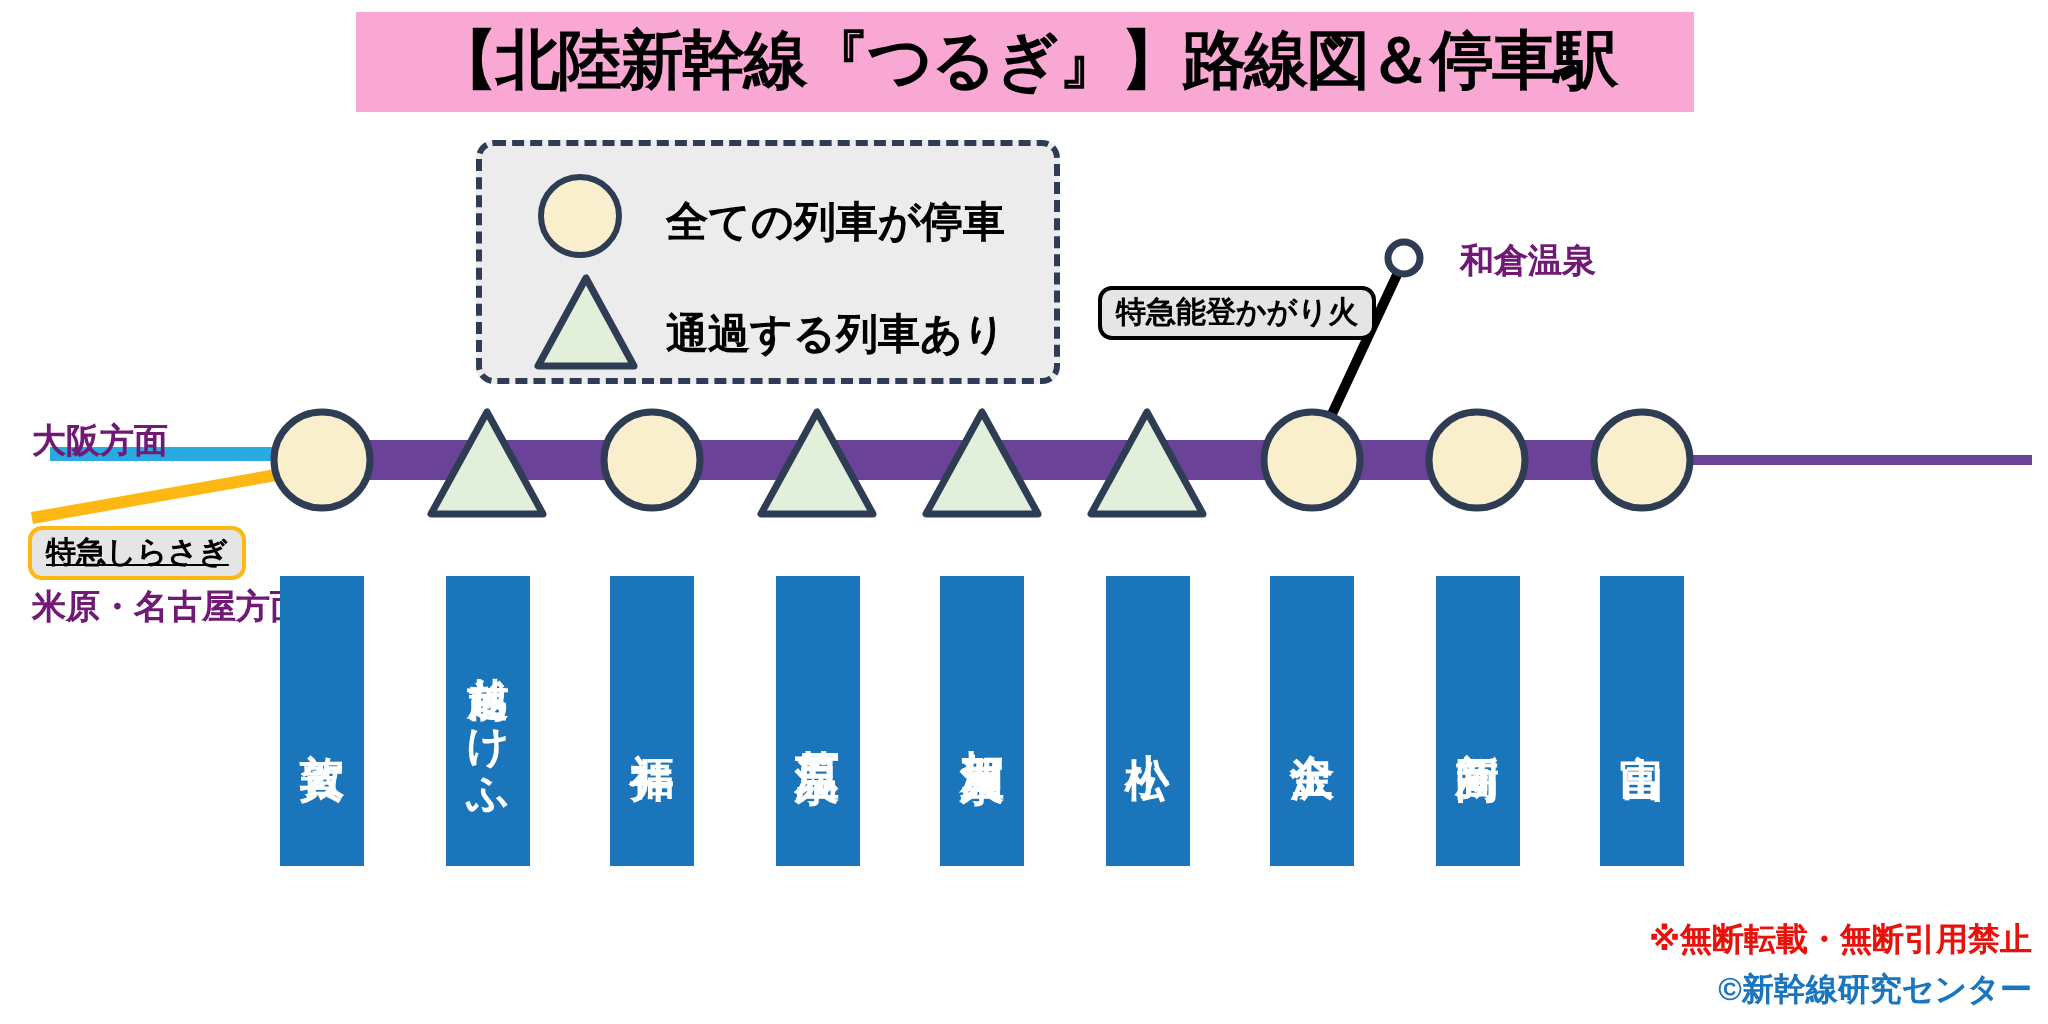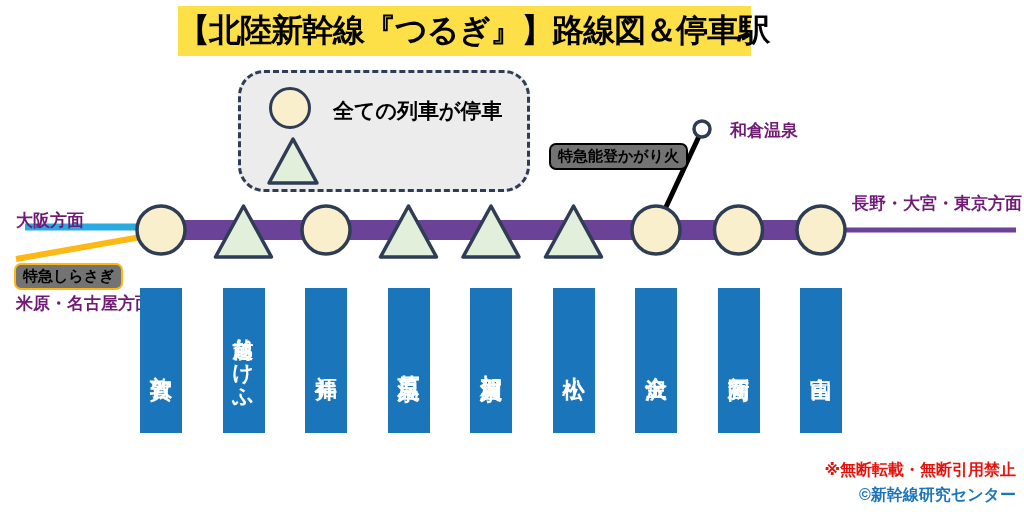--- a/index.html
+++ b/index.html
@@ -1,37 +1,37 @@
 <!DOCTYPE html>
 <html><head>
 <meta charset="utf-8">
 <style>
   html,body{margin:0;padding:0;background:#ffffff;}
   *{box-sizing:border-box;font-family:"Liberation Sans","DejaVu Sans",sans-serif;}
   #stage{position:relative;width:1024px;height:512px;background:#ffffff;overflow:hidden;}
 
   
-  .banner{position:absolute;left:178px;top:6px;width:573px;height:50px;
-          background:#fde047;display:flex;align-items:center;}
+  .banner{position:absolute;left:178px;top:6px;width:669px;height:50px;
+          background:#f9a8d4;display:flex;align-items:center;justify-content:center;}
   .banner .t{font-size:32px;font-weight:bold;color:#000;letter-spacing:-1px;white-space:nowrap;}
 
   
   .legend{position:absolute;left:238px;top:70px;width:292px;height:122px;
-          background:#ececec;border:3px dashed #2e3d54;border-radius:26px;}
+          background:#ececec;border:3px dashed #2e3d54;border-radius:9px;}
   .legend .lcircle{position:absolute;left:28px;top:14px;width:42px;height:42px;border-radius:50%;
           background:#f9efcc;border:3px solid #2e3d54;}
   .legend svg{position:absolute;left:24px;top:62px;}
   .legend .ltext1{position:absolute;left:92px;top:24px;font-size:21px;font-weight:bold;color:#000;}
   .legend .ltext2{position:absolute;left:92px;top:80px;font-size:21px;font-weight:bold;color:#000;}
 
   
-  .tag{position:absolute;background:#737373;border-radius:7px;padding:2px 7px;
+  .tag{position:absolute;background:#e5e5e5;border-radius:7px;padding:2px 7px;
        font-size:15px;font-weight:bold;color:#000;white-space:nowrap;}
   .tag.cyan{border:2.5px solid #29abe2;left:14px;top:163px;}
-  .tag.yellow{border:2.5px solid #fdb813;left:14px;top:263px;}
+  .tag.yellow{border:2.5px solid #fdb813;left:14px;top:263px;text-decoration:underline;}
   .tag.black{border:2.5px solid #000000;left:549px;top:143px;}
 
   .dir{position:absolute;font-size:17px;font-weight:bold;color:#701a75;white-space:nowrap;}
   .dir.osaka{left:16px;top:209px;}
   .dir.maibara{left:16px;top:292px;}
   .dir.tokyo{left:852px;top:192px;}
   .dir.wakura{left:730px;top:119px;}
 
   
   #route-svg{position:absolute;left:0;top:0;}
@@ -75,28 +75,28 @@
   <div class="banner">
     <div class="t">【北陸新幹線『つるぎ』】路線図＆停車駅</div>
   </div>
 
   <div class="legend">
     <div class="lcircle"></div>
     <svg width="56" height="52">
       <polygon points="28,4 4,48 52,48" fill="#e2efdb" stroke="#2e3d54" stroke-width="3.5" stroke-linejoin="round"></polygon>
     </svg>
     <div class="ltext1">全ての列車が停車</div>
+    <div class="ltext2">通過する列車あり</div>
   </div>
 
   <div class="dir osaka">大阪方面</div>
   <div class="tag yellow">特急しらさぎ</div>
   <div class="dir maibara">米原・名古屋方面</div>
   <div class="tag black">特急能登かがり火</div>
   <div class="dir wakura">和倉温泉</div>
-  <div class="dir tokyo">長野・大宮・東京方面</div>
 
   <div id="stations">
       <div class="pill" style="left: 140px;">
         <span>敦賀</span>
       </div>
       <div class="pill" style="left: 222.5px;">
         <span style="font-size: 21px; letter-spacing: 1px;">越前たけふ</span>
       </div>
       <div class="pill" style="left: 305px;">
         <span>福井</span>

